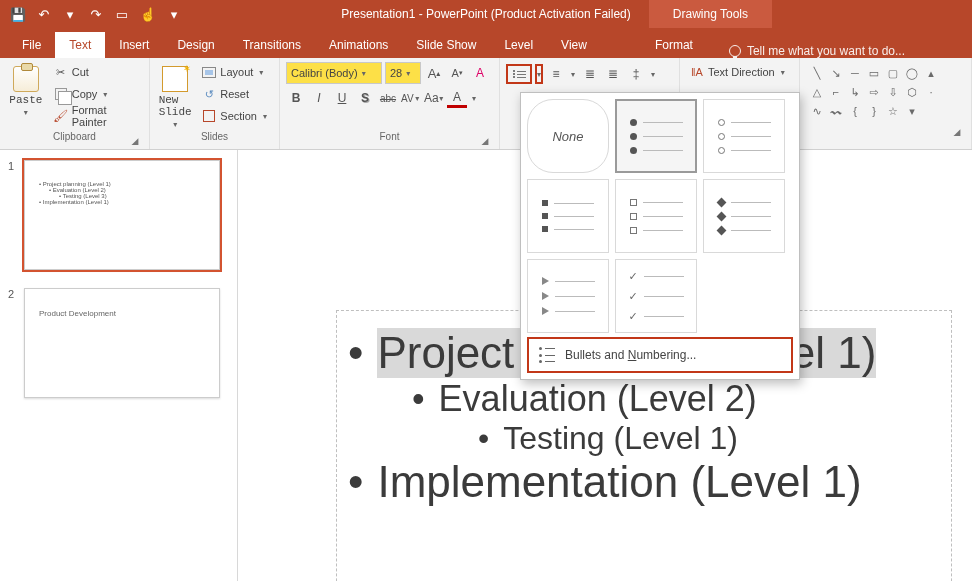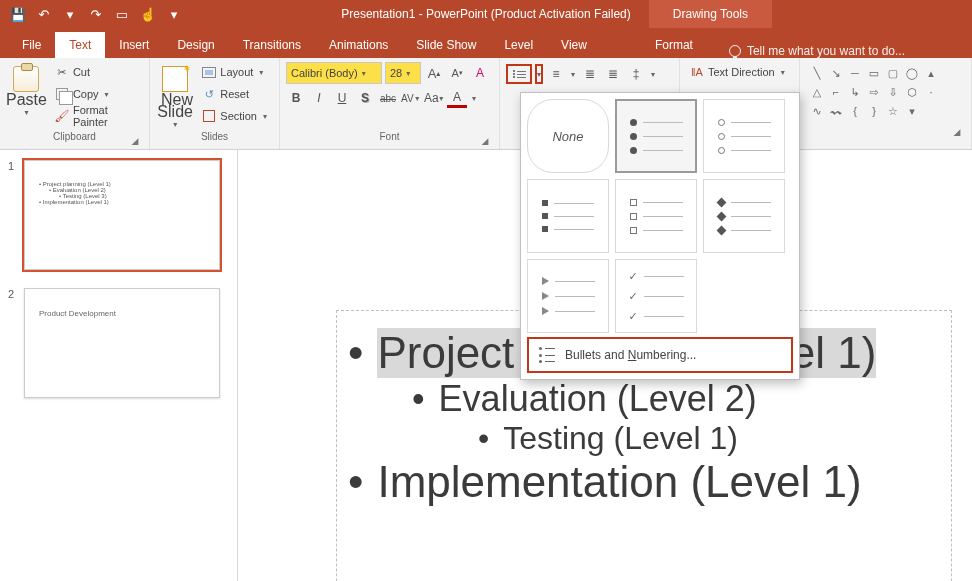--- a/index.html
+++ b/index.html
@@ -23,21 +23,21 @@
 .tabs .bulb::after{content:"";position:absolute;bottom:-3px;left:3px;width:4px;height:3px;background:#fff;}
 
 
 .ribbon { height: 92px; background: #f3f3f3; border-bottom:1px solid #d0d0d0; display:flex; position:relative;}
 .group { border-right:1px solid #e0e0e0; padding:4px 6px 0 6px; display:flex; flex-direction:column; position:relative;}
 .group .body { flex:1; display:flex; gap:4px; }
 .group .label { height:18px; font-size:10px; color:#666; text-align:center; position:relative;}
 .group .dlaunch { position:absolute; right:2px; bottom:2px; width:12px; height:12px; font-size:9px; color:#777; display:flex;align-items:center;justify-content:center;}
 .bigbtn { width:42px; display:flex; flex-direction:column; align-items:center; justify-content:flex-start; gap:2px; padding-top:4px;}
 .bigbtn .ico { width:26px; height:26px; }
-.bigbtn .txt { font-size:16px; text-align:right; line-height:12px;}
+.bigbtn .txt { font-size:11px; text-align:left; line-height:12px;font-family:Liberation Mono, monospace;}
 .stack { display:flex; flex-direction:column; gap:2px; }
 .smallbtn { height:20px; display:flex; align-items:center; gap:4px; padding:0 4px; font-size:11px;}
 .smallbtn .mini { width:14px; height:14px; display:inline-flex; align-items:center; justify-content:center; color:#b7472a;}
 .drop { width:8px; font-size:8px; color:#666; text-align:center;}
 
 .font-row { display:flex; align-items:center; gap:3px; }
 .combo { height:22px; border:1px solid #c8c8c8; background:#fde047; display:flex; align-items:center; padding:0 4px; font-size:11px;}
 .combo .cd { margin-left:4px; font-size:8px; color:#666;}
 .iconbtn { width:20px; height:20px; display:flex; align-items:center; justify-content:center; font-size:12px; color:#555;}
 .redbox { border:2px solid #c23718; }

